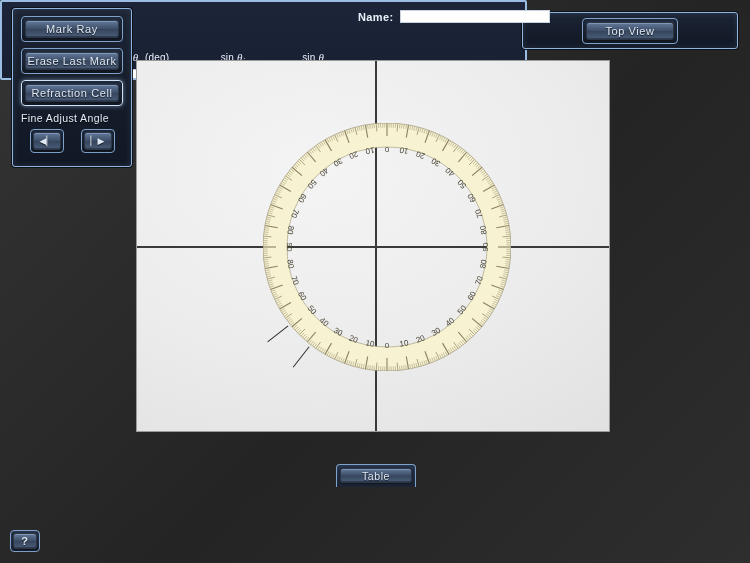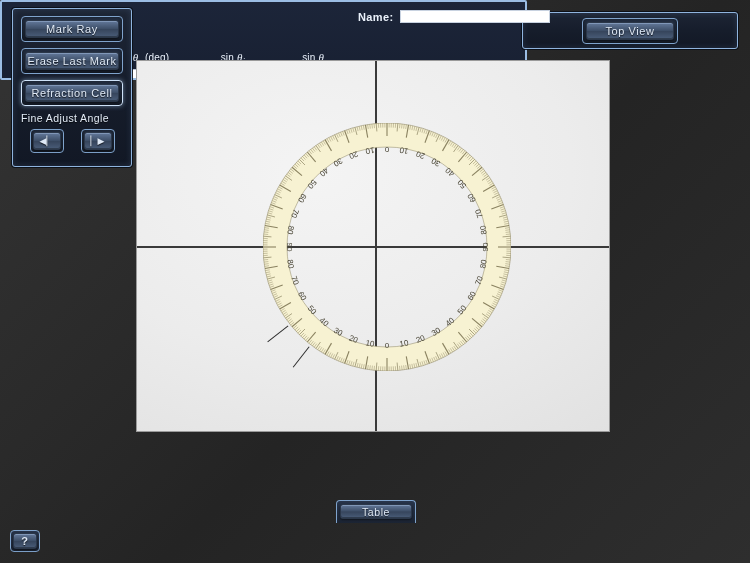--- a/index.html
+++ b/index.html
@@ -151,21 +151,20 @@
     left: 336px;
     top: 464px;
     width: 80px;
     height: 23px;
     padding: 3px;
     border: 1px solid #7fa3cc;
     border-bottom: none;
     border-radius: 4px 4px 0 0;
     background: linear-gradient(180deg, #27344a 0%, #1b2433 100%);
     z-index: 5;
-    margin-top: 36px;
   }
   #table-tab .btn { height: 15px; font-size: 10.5px; }
 
   
   #table-panel {
     left: 62px;
     top: 487px;
     width: 527px;
     height: 80px;
     background: linear-gradient(180deg, #1c2539 0%, #182032 100%);

